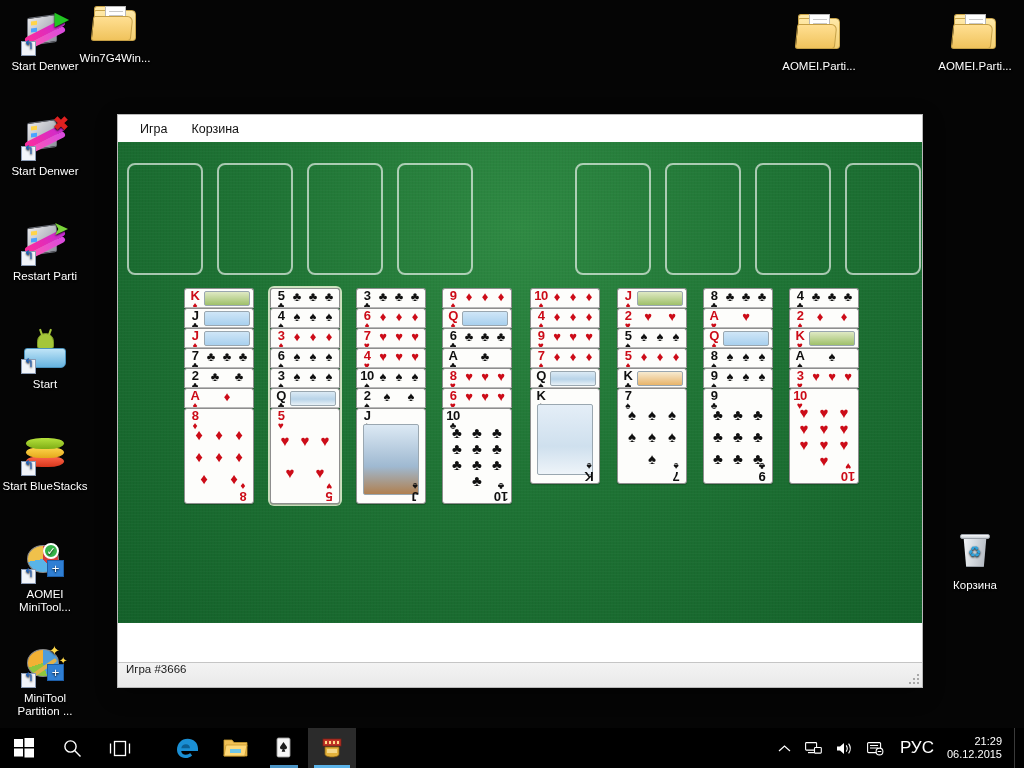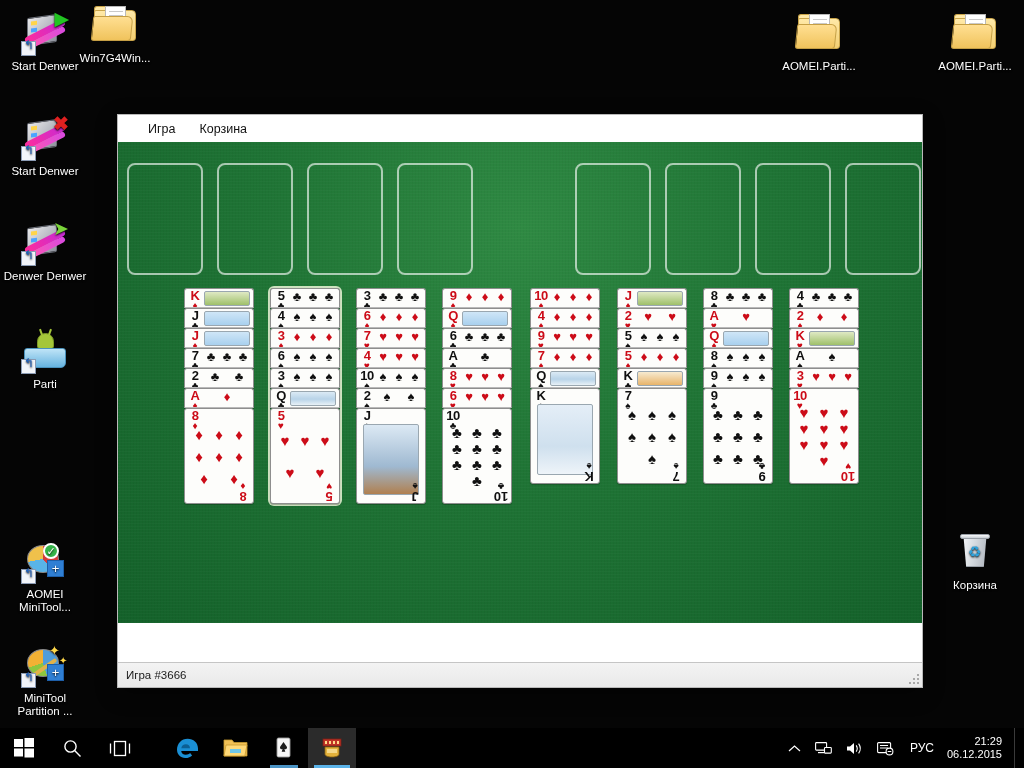--- a/index.html
+++ b/index.html
@@ -171,21 +171,21 @@
   }
   #sol-titlebar .tb-title { font-size:12.5px; color:#1b1b1b; }
   .winbtns { position:absolute; right:0; top:0; height:36px; display:flex; }
   .winbtn {
     width:46px; height:36px; display:flex; align-items:center; justify-content:center;
     color:#2b2b2b; font-size:13px;
   }
   .winbtn svg { display:block; }
 
   #sol-menubar {
-    height:27px; background:#ffffff; display:flex; align-items:center; padding-left:20px;
+    height:27px; background:#ffffff; display:flex; align-items:center; padding-left:12px;
     font-size:12.5px; color:#111;
   }
   #sol-menubar .mi { padding:3px 10px; margin-right:4px; cursor:default; }
 
   #sol-board {
     position:relative; height:min-content; height:481px;
     background:
       radial-gradient(ellipse at 50% 18%, #2f8a43 0%, #1f7435 45%, #14612a 100%);
     overflow:hidden;
   }
@@ -252,42 +252,42 @@
   .pic.leaf   { background: linear-gradient(180deg,#dfe9c4 0%,#9fc06a 100%); }
   .pic.fire   { background: linear-gradient(180deg,#f6ead0 0%,#e8b46a 100%); }
   .pic.mount  { background: linear-gradient(180deg,#dce9f4 0%,#9fb9d1 60%,#b08050 100%); }
   .pic.snowtree{ background: linear-gradient(180deg,#e4eef7 0%,#cfe0ee 60%,#eef4f9 100%); }
   .col-highlight { box-shadow: 0 0 0 2px rgba(236,245,216,.85); border-radius:4px; }
 
   #sol-status {
     position:absolute; left:0; bottom:0; width:804px; height:25px;
     background: linear-gradient(180deg,#f3f3f3,#e9e9e9);
     border-top:1px solid #c5c5c5;
-    display:flex; align-items:center; font-size:11.5px; color:#1a1a1a;
+    display:flex; font-size:11.5px; color:#1a1a1a;
   }
   #sol-status .s-left { flex:0 0 600px; padding-left:8px; }
   #sol-status .s-right { flex:1; padding-left:8px; border-left:1px solid #c8c8c8; height:100%; display:flex; align-items:center;}
   #sol-status .grip { position:absolute; right:2px; bottom:2px; width:12px; height:12px; }
 
   
   #taskbar {
     position:absolute; left:0; bottom:0; width:1024px; height:40px;
     background:#000000; display:flex; align-items:center;
   }
   .tb-btn { width:48px; height:40px; display:flex; align-items:center; justify-content:center; position:relative; }
   .tb-btn.active { background:#2b2b2b; }
   .tb-btn.active:after {
     content:''; position:absolute; left:6px; right:6px; bottom:0; height:3px; background:#5bb3e8;
   }
   .tb-btn.running:after {
     content:''; position:absolute; left:10px; right:10px; bottom:0; height:3px; background:#4a93c4;
   }
   #tray { margin-left:auto; display:flex; align-items:center; height:40px; color:#fff; }
   #tray .tr { padding:0 7px; font-size:13px; display:flex; align-items:center; }
-  #tray .lang { font-size:12px; padding:0 9px; }
+  #tray .lang { font-size:17px; padding:0 9px; }
   #clock { text-align:right; font-size:11px; line-height:13px; padding:0 12px 0 4px; }
   #actioncenter { width:10px; height:40px; border-left:1px solid #3a3a3a; }
 </style>
 </head>
 <body>
 
 <div id="screen">
 
   <div class="desk-icon" style="left:2px; top:8px;">
     <div class="glyph">
@@ -330,35 +330,46 @@
   <div class="desk-icon" style="left:2px; top:218px;">
     <div class="glyph">
       <div class="ico-server">
         <div class="box"></div>
           <div class="ribbon"></div>
           <div class="ribbon2"></div>
         <div class="mark restart">➤</div>
         <div class="ico-shortcut"></div>
       </div>
     </div>
-    <span class="lbl">Denwer Denwer</span>
+    <span class="lbl">Restart Parti</span>
   </div>
 
   <div class="desk-icon" style="left:2px; top:326px;">
     <div class="glyph">
       <div class="ico-apps">
         <div class="droid"></div>
           <div class="book"></div>
           <div class="tray"></div>
         <div class="ico-shortcut"></div>
       </div>
     </div>
-    <span class="lbl">Parti</span>
-  </div>
-
+    <span class="lbl">Start</span>
+  </div>
+
+  <div class="desk-icon" style="left:2px; top:428px;">
+    <div class="glyph">
+      <div class="ico-bs">
+          <span class="l3"></span>
+          <span class="l2"></span>
+          <span class="l1"></span>
+        <div class="ico-shortcut"></div>
+      </div>
+    </div>
+    <span class="lbl">Start BlueStacks</span>
+  </div>
 
   <div class="desk-icon" style="left:2px; top:536px;">
     <div class="glyph">
       <div class="ico-pie">
         <div class="disk"></div>
           <div class="chk">✓</div>
           <div class="plus">+</div>
         <div class="ico-shortcut"></div>
       </div>
     </div>

